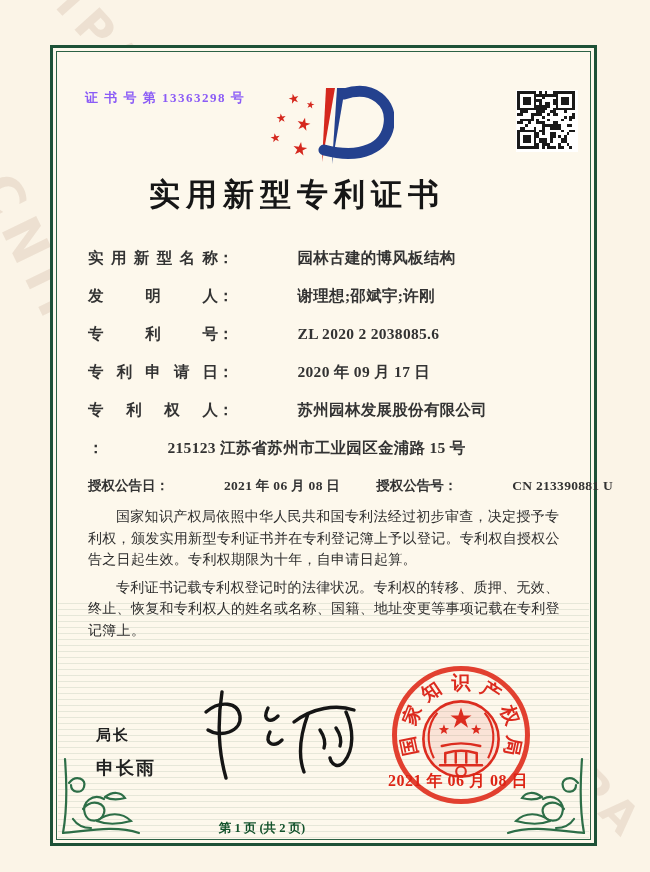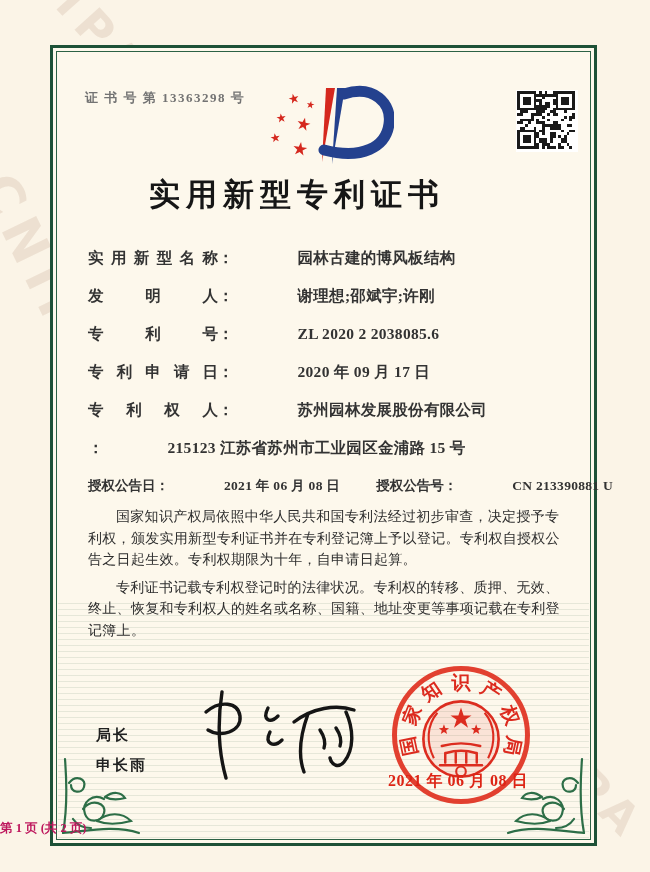--- a/index.html
+++ b/index.html
@@ -27,21 +27,21 @@
     background:repeating-linear-gradient(180deg,
       rgba(110,140,115,0.16) 0 1px, rgba(110,140,115,0.0) 1px 6px);
     pointer-events:none;
   }
   .ornament{position:absolute;bottom:4px;pointer-events:none;}
   .ornament.left{left:4px;}
   .ornament.right{right:4px;transform:scaleX(-1);}
   
   .cert-no{
     position:absolute;left:85px;top:89px;font-size:13px;font-weight:600;
-    color:#737373;letter-spacing:1.5px;white-space:pre;
+    color:#8b5cf6;letter-spacing:1.5px;white-space:pre;
   }
   .logo{position:absolute;left:262px;top:84px;width:132px;height:84px;}
   .logo .star{position:absolute;color:#d5281e;line-height:1;}
   .qr{position:absolute;left:516px;top:90px;width:60px;height:60px;background:#fff;padding:1px;}
   .title{
     position:absolute;left:0;top:174px;width:594px;text-align:center;
     font-size:31px;font-weight:600;color:#161616;letter-spacing:6px;white-space:pre;
   }
   
   .fields{position:absolute;left:88px;top:247px;width:490px;}
@@ -61,42 +61,42 @@
   
   .paras{position:absolute;left:88px;top:506px;width:490px;color:#2e2e2e;}
   .paras p{
     margin:0 8px 6px 0;font-size:14px;line-height:21.5px;text-indent:2em;
     font-weight:500;letter-spacing:0.3px;
   }
   
   .sig-block{position:absolute;left:96px;top:714px;
     font-family:"Liberation Sans","DejaVu Sans",sans-serif;color:#222;margin-top:12px;}
   .sig-role{font-size:15px;font-weight:700;letter-spacing:2px;}
-  .sig-name{font-size:15px;font-weight:700;letter-spacing:2px;margin-top:11px;}
+  .sig-name{font-size:18px;font-weight:700;letter-spacing:2px;margin-top:11px;}
   .autograph{position:absolute;left:188px;top:678px;pointer-events:none;}
   
   .seal{position:absolute;left:392px;top:666px;width:138px;height:138px;}
   .seal-ring{
     position:absolute;inset:0;border:5px solid rgba(224,48,32,0.92);
     border-radius:50%;box-sizing:border-box;
   }
   .seal-chars span{
     position:absolute;font-size:19px;font-weight:700;color:#dc2a1e;
     font-family:"Liberation Serif",serif;line-height:1;
   }
   .emblem{position:absolute;left:27px;top:31px;}
   .seal-date{
     position:absolute;left:368px;top:771px;width:180px;text-align:center;
     font-size:16px;font-weight:700;color:#dd2415;letter-spacing:0.5px;
     white-space:pre;z-index:5;
   }
   
   .footer{
-    position:absolute;left:0;top:820px;width:524px;text-align:left;
-    font-size:12.5px;font-weight:600;color:#be185d;white-space:pre;
+    position:absolute;left:0;top:820px;width:524px;text-align:center;
+    font-size:12.5px;font-weight:600;color:#14532d;white-space:pre;
   }
 </style>
 </head>
 <body>
 
 <div class="wm" style="left:-30px;top:-24px;transform:rotate(48deg);">CNIPA</div>
 <div class="wm" style="left:-68px;top:248px;transform:rotate(64deg);font-size:52px;">CNIPA</div>
 <div class="wm" style="left:388px;top:196px;transform:rotate(42deg);">CNIPA</div>
 <div class="wm" style="left:96px;top:500px;transform:rotate(50deg);font-size:42px;color:rgba(200,178,158,0.22);">CNIPA</div>
 <div class="wm" style="left:470px;top:738px;transform:rotate(45deg);font-size:44px;">CNIPA</div>

